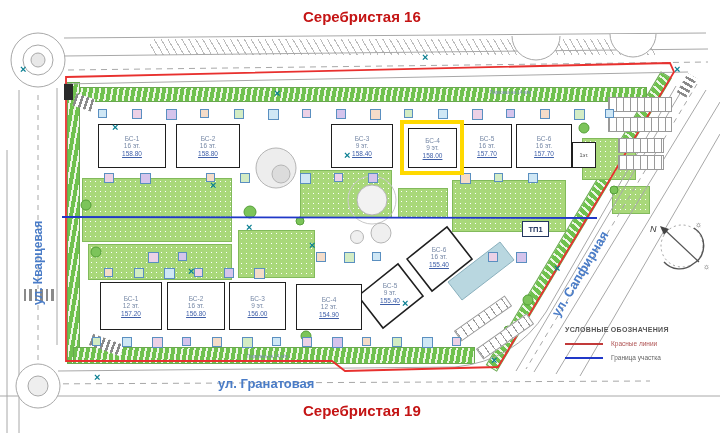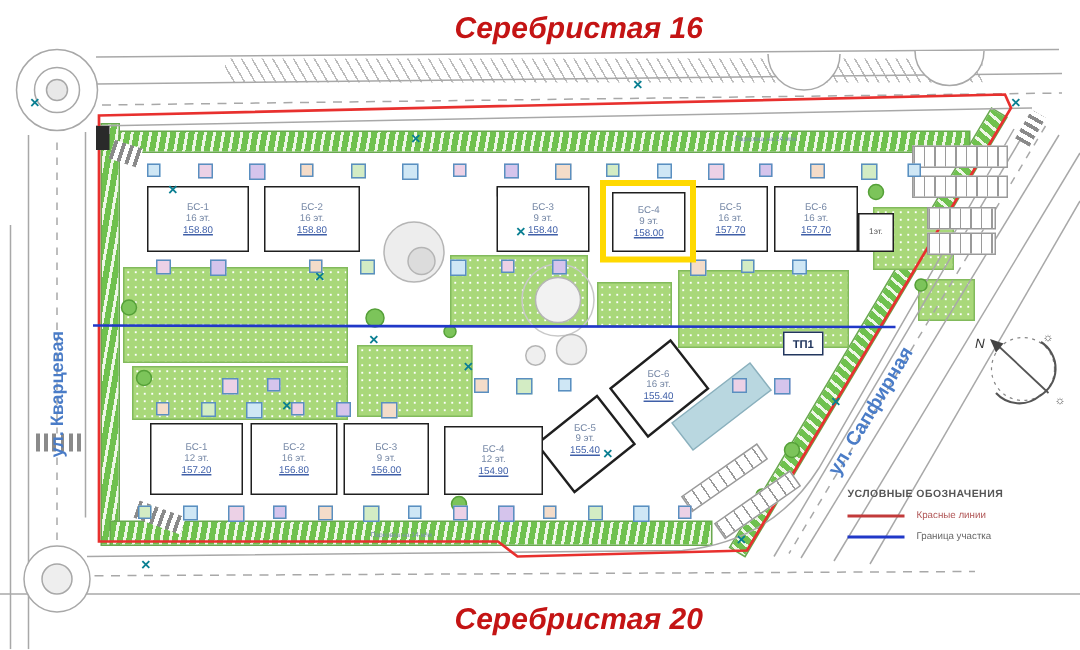--- a/index.html
+++ b/index.html
@@ -1,20 +1,20 @@
 <!DOCTYPE html>
 <html><head>
 <meta charset="utf-8">
 <style>
   html,body{margin:0;padding:0;background:#fff;}
   #stage{position:relative;width:720px;height:433px;background:#ffffff;overflow:hidden;
          font-family:"Liberation Sans", sans-serif;}
   .abs{position:absolute;}
   
-  .maintitle{font-size:20px;font-weight:bold;color:#c41414;white-space:nowrap;z-index:9;font-style:italic;}
+  .maintitle{font-size:15px;font-weight:bold;color:#c41414;white-space:nowrap;z-index:9;}
   
   .stlabel{color:#4a7cc7;font-weight:bold;font-size:13px;white-space:nowrap;z-index:8;}
   
   .lawn{background-color:#a9d87a;
         background-image:radial-gradient(#ffffff 0.8px, rgba(255,255,255,0) 0.9px);
         background-size:5px 5px;border:0.5px solid #82ba5c;z-index:1;}
   .gstrip{background:repeating-linear-gradient(100deg,#6fc14e 0 4px,#eef7e6 4px 6px);
           border:0.5px solid #69a84f;z-index:1;}
   .hatch{background:repeating-linear-gradient(60deg,rgba(0,0,0,0) 0 5px,#bcbcbc 5px 6px);z-index:1;}
   .ticks{background-color:#fff;border:1px solid #9a9a9a;
@@ -222,27 +222,28 @@
     <span class="bid">БС-6</span>
     <span class="bfl">16 эт.</span>
     <span class="bel">155.40</span>
   </div>
 
   <div class="abs tpbox" style="left:522px;top:221px;width:27px;height:16px;">
     <span>ТП1</span>
   </div>
 
   <div class="abs stlabel" style="left:31px;top:160px;height:145px;writing-mode:vertical-rl;transform:rotate(180deg);font-size:12px;">ул. Кварцевая</div>
+  <div class="abs stlabel" style="left:218px;top:376px;">ул. Гранатовая</div>
   <div class="abs stlabel" style="left:555px;top:308px;transform:rotate(-59deg);transform-origin:0 50%;">ул. Сапфирная</div>
 
   <div class="abs micro" style="left:247px;top:354px;">Парковка на 14 м/м</div>
   <div class="abs micro" style="left:490px;top:90px;">Парковка на 14 м/м</div>
 
   <div class="abs maintitle" style="left:303px;top:8px;">Серебристая 16</div>
-  <div class="abs maintitle" style="left:303px;top:402px;">Серебристая 20</div>
+  <div class="abs maintitle" style="left:303px;top:402px;">Серебристая 19</div>
 
   <div id="legend" class="abs" style="left:565px;top:326px;">
     <div class="legend-title">УСЛОВНЫЕ ОБОЗНАЧЕНИЯ</div>
     <div class="legend-row">
       <span class="swatch red"></span>
       <span class="legend-label red">Красные линии</span>
     </div>
     <div class="legend-row">
       <span class="swatch blue"></span>
       <span class="legend-label gray">Граница участка</span>

